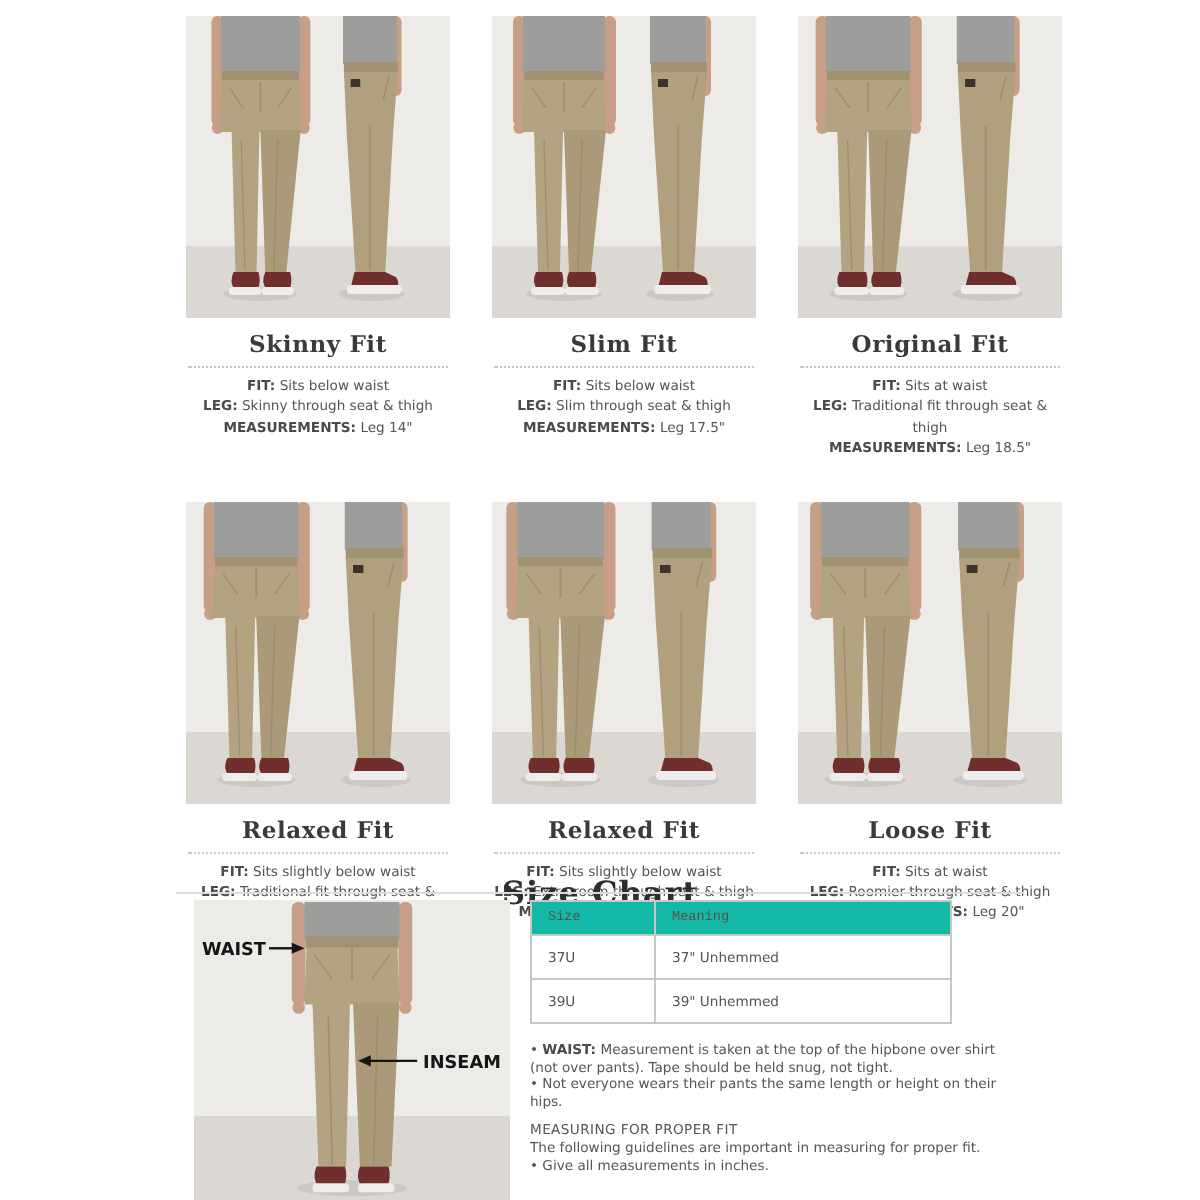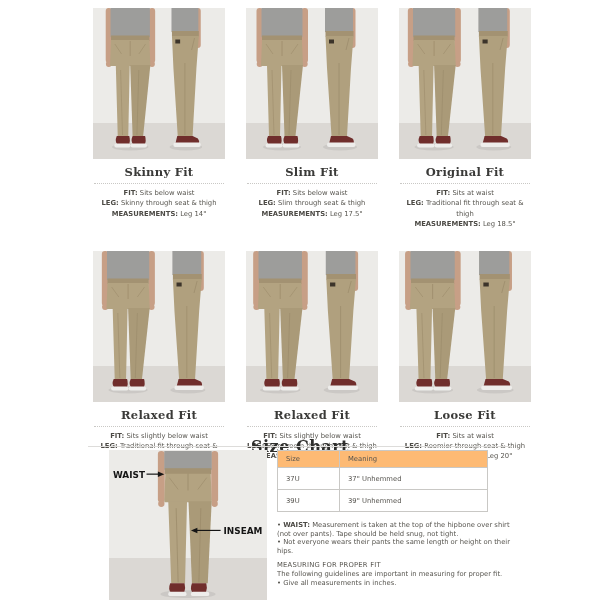--- a/index.html
+++ b/index.html
@@ -26,29 +26,29 @@
 
   
   .size-chart-title{position:absolute;top:437px;left:0;width:600px;text-align:center;
                     font-family:"DejaVu Serif","Liberation Serif",serif;font-weight:bold;
                     font-size:16px;color:#2e2e2c;letter-spacing:.5px;}
   .section-divider{position:absolute;top:446px;left:88px;right:88px;border:0;
                    border-top:1px solid #dddcda;margin:0;}
 
   .bottom-section{position:absolute;top:450px;left:97px;width:415px;display:flex;gap:10px;}
   .measure-img{width:158px;height:150px;flex:none;
-               background:linear-gradient(#ecebe8 0 72%,#dbd8d4 72% 100%);margin-left:12px;}
+               background:linear-gradient(#ecebe8 0 72%,#dbd8d4 72% 100%);}
   .measure-img svg{display:block;}
   .bottom-right{width:247px;}
 
   table.size-table{border-collapse:collapse;width:210px;font-size:6.8px;color:#55534e;
                    table-layout:fixed;}
   table.size-table th,table.size-table td{border:1px solid #c9c8c5;text-align:left;
                    padding:4px 8px;font-weight:normal;}
-  table.size-table th{background:#fdba74;height:8px;}
+  table.size-table th{background:#14b8a6;height:8px;font-family:Liberation Mono, monospace;}
   table.size-table td{height:13px;}
   .col-size{width:62px;} .col-meaning{width:148px;}
 
   
   .notes{margin-top:9px;font-size:6.8px;color:#57554f;line-height:8.6px;width:247px;}
   .note-line{margin:0;}
   .note-line .nb{font-weight:bold;color:#4c4a45;}
   .measuring{margin-top:6px;}
   .measuring-title{letter-spacing:.2px;}
 </style>

